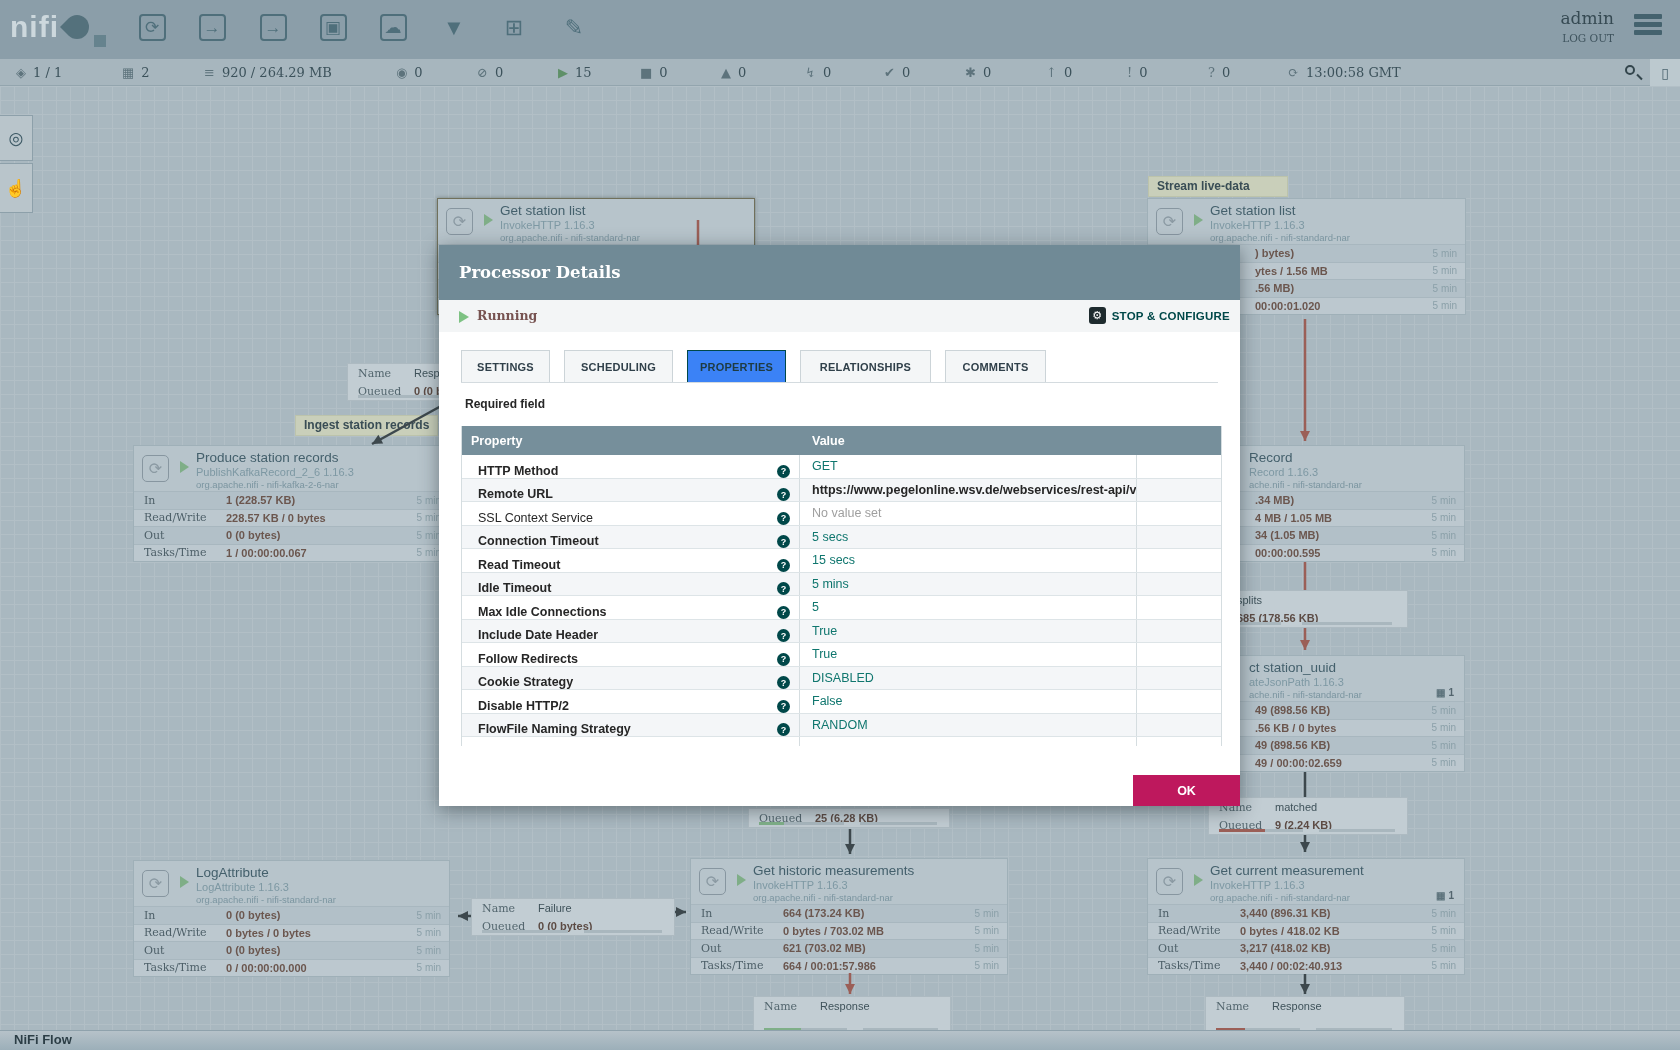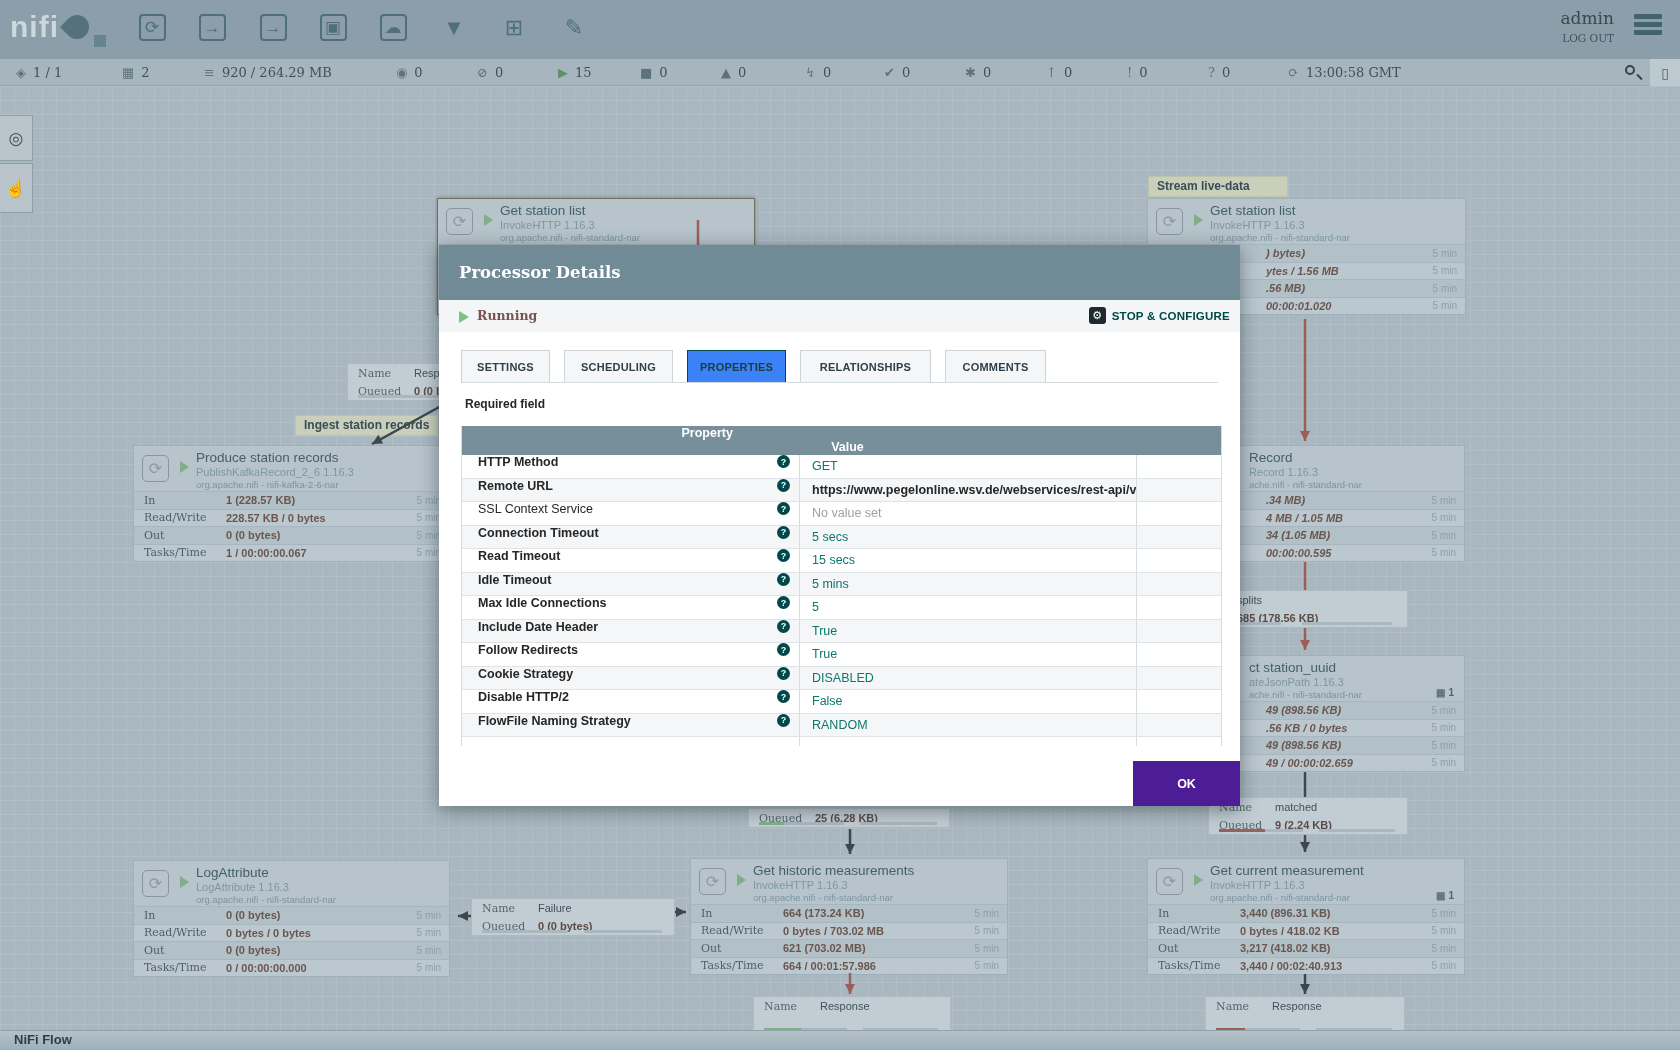--- a/index.html
+++ b/index.html
@@ -58,21 +58,21 @@
   .p-type  { position:absolute; left:62px; top:20px; font-size:11px; color:#7d98a3; white-space:nowrap; }
   .p-bundle{ position:absolute; left:62px; top:33px; font-size:9.5px; color:#7b95a0; white-space:nowrap; }
   .proc.t-covered .p-title, .proc.t-covered .p-type, .proc.t-covered .p-bundle { left:101px; }
   .p-badge { position:absolute; right:10px; top:31px; font-size:10px; font-weight:bold; color:#53656e; }
   .p-badge .bi { font-size:10px; margin-right:3px; color:#5d737c; }
   .stat-row { display:flex; align-items:center; height:17.5px; border-top:1px solid #a8b7bf; font-size:11px; }
   .stat-row:nth-child(odd) { background:#b2c0c8; }
   .stat-row:nth-child(even) { background:#bcc8cf; }
   .s-label { width:92px; padding-left:10px; font-family:"DejaVu Serif", serif; color:#4d5f68; }
   .s-val { flex:1; font-weight:bold; color:#6b564e; white-space:nowrap; overflow:hidden; }
-  .proc.s-covered .s-val { padding-left:26px;font-style:italic; }
+  .proc.s-covered .s-val { padding-left:15px; }
   .s-time { width:52px; color:#8ba0a9; font-size:10px; padding-right:8px; text-align:right; }
 
   .queue { position:absolute; background:#c2cdd3; border:1px solid #adbac1; z-index:4; cursor:pointer; }
   .q-row { height:18px; display:flex; align-items:center; padding-left:10px; font-size:11px; white-space:nowrap; }
   .q-row .q-label { font-family:"DejaVu Serif", serif; color:#53666e; width:56px; }
   .q-row .q-name { color:#3f525a; }
   .q-row .q-num { font-weight:bold; color:#5c4b44; }
   .bar-track { position:absolute; bottom:2px; height:3px; background:#a9b7be; }
   .bar-fill { position:absolute; bottom:2px; height:3px; }
 
@@ -96,36 +96,36 @@
   #stopcfg .txt { font-size:11.5px; font-weight:bold; color:#004849; letter-spacing:.02em; }
   #tabs { position:absolute; left:22px; top:105px; height:33px; display:flex; gap:14px; }
   .tab { height:33px; display:flex; align-items:center; justify-content:center; font-size:11px; font-weight:bold;
     color:#30404a; background:#f4f6f7; border:1px solid #ccd4d8; cursor:pointer; letter-spacing:.02em; }
   .tab.sel { background:#3b82f6; border:1.5px solid #004849; color:#1e3b41; }
   #tabline { position:absolute; left:22px; top:137px; width:757px; height:1px; background:#d4dbdf; }
   #req-note { position:absolute; left:26px; top:152px; font-size:12px; font-weight:bold; color:#262626; }
   #ptable { position:absolute; left:22px; top:181px; width:761px; height:320px; overflow:hidden;
     border-left:1px solid #d5dde0; border-right:1px solid #d5dde0; }
   #ptable-head { height:29px; background:#768f9b; display:flex; align-items:center; color:#fff;
-    font-size:12.5px; font-weight:bold;flex-direction:column; }
+    font-size:12.5px; font-weight:bold; }
   #ptable-head .hc1 { width:338px; padding-left:9px; }
   #ptable-head .hc2 { flex:1; padding-left:12px; }
   .prow { display:flex; height:23.5px; border-bottom:1px solid #dde4e7; align-items:center; font-size:12.5px; }
   .prow:nth-child(even) { background:#f4f6f8; }
-  .pc1 { width:338px; height:100%; display:flex; align-items:flex-start; border-right:1px solid #d5dde0; position:relative; }
+  .pc1 { width:338px; height:100%; display:flex; align-items:flex-end; border-right:1px solid #d5dde0; position:relative; }
   .pc1 .pname { padding-left:16px; color:#262626; }
   .pc1.req .pname { font-weight:bold; }
   .pc1 .help { position:absolute; right:9px; width:13px; height:13px; border-radius:50%; background:#004849; color:#fff;
     font-size:9px; font-weight:bold; display:flex; align-items:center; justify-content:center; cursor:pointer; }
   .pc2 { width:337px; height:100%; display:flex; align-items:center; padding-left:12px; color:#0f766e;
     border-right:1px solid #d5dde0; white-space:nowrap; overflow:hidden; }
   .pc2.unset { color:#9f9f9f; }
   .pc2.boldval { font-weight:bold; color:#262626; }
   .pc3 { flex:1; height:100%; }
-  #ok-btn { position:absolute; right:0; bottom:0; width:107px; height:45px; background:#4c1d95; color:#fff;
+  #ok-btn { position:absolute; right:0; bottom:0; width:107px; height:31px; background:#be185d; color:#fff;
     font-size:12.5px; font-weight:bold; display:flex; align-items:center; justify-content:center; cursor:pointer; }
 </style>
 </head>
 <body>
 
 <div id="stage">
 
   <div id="appbar">
     <div id="logo">
       <span class="word">nifi</span>

